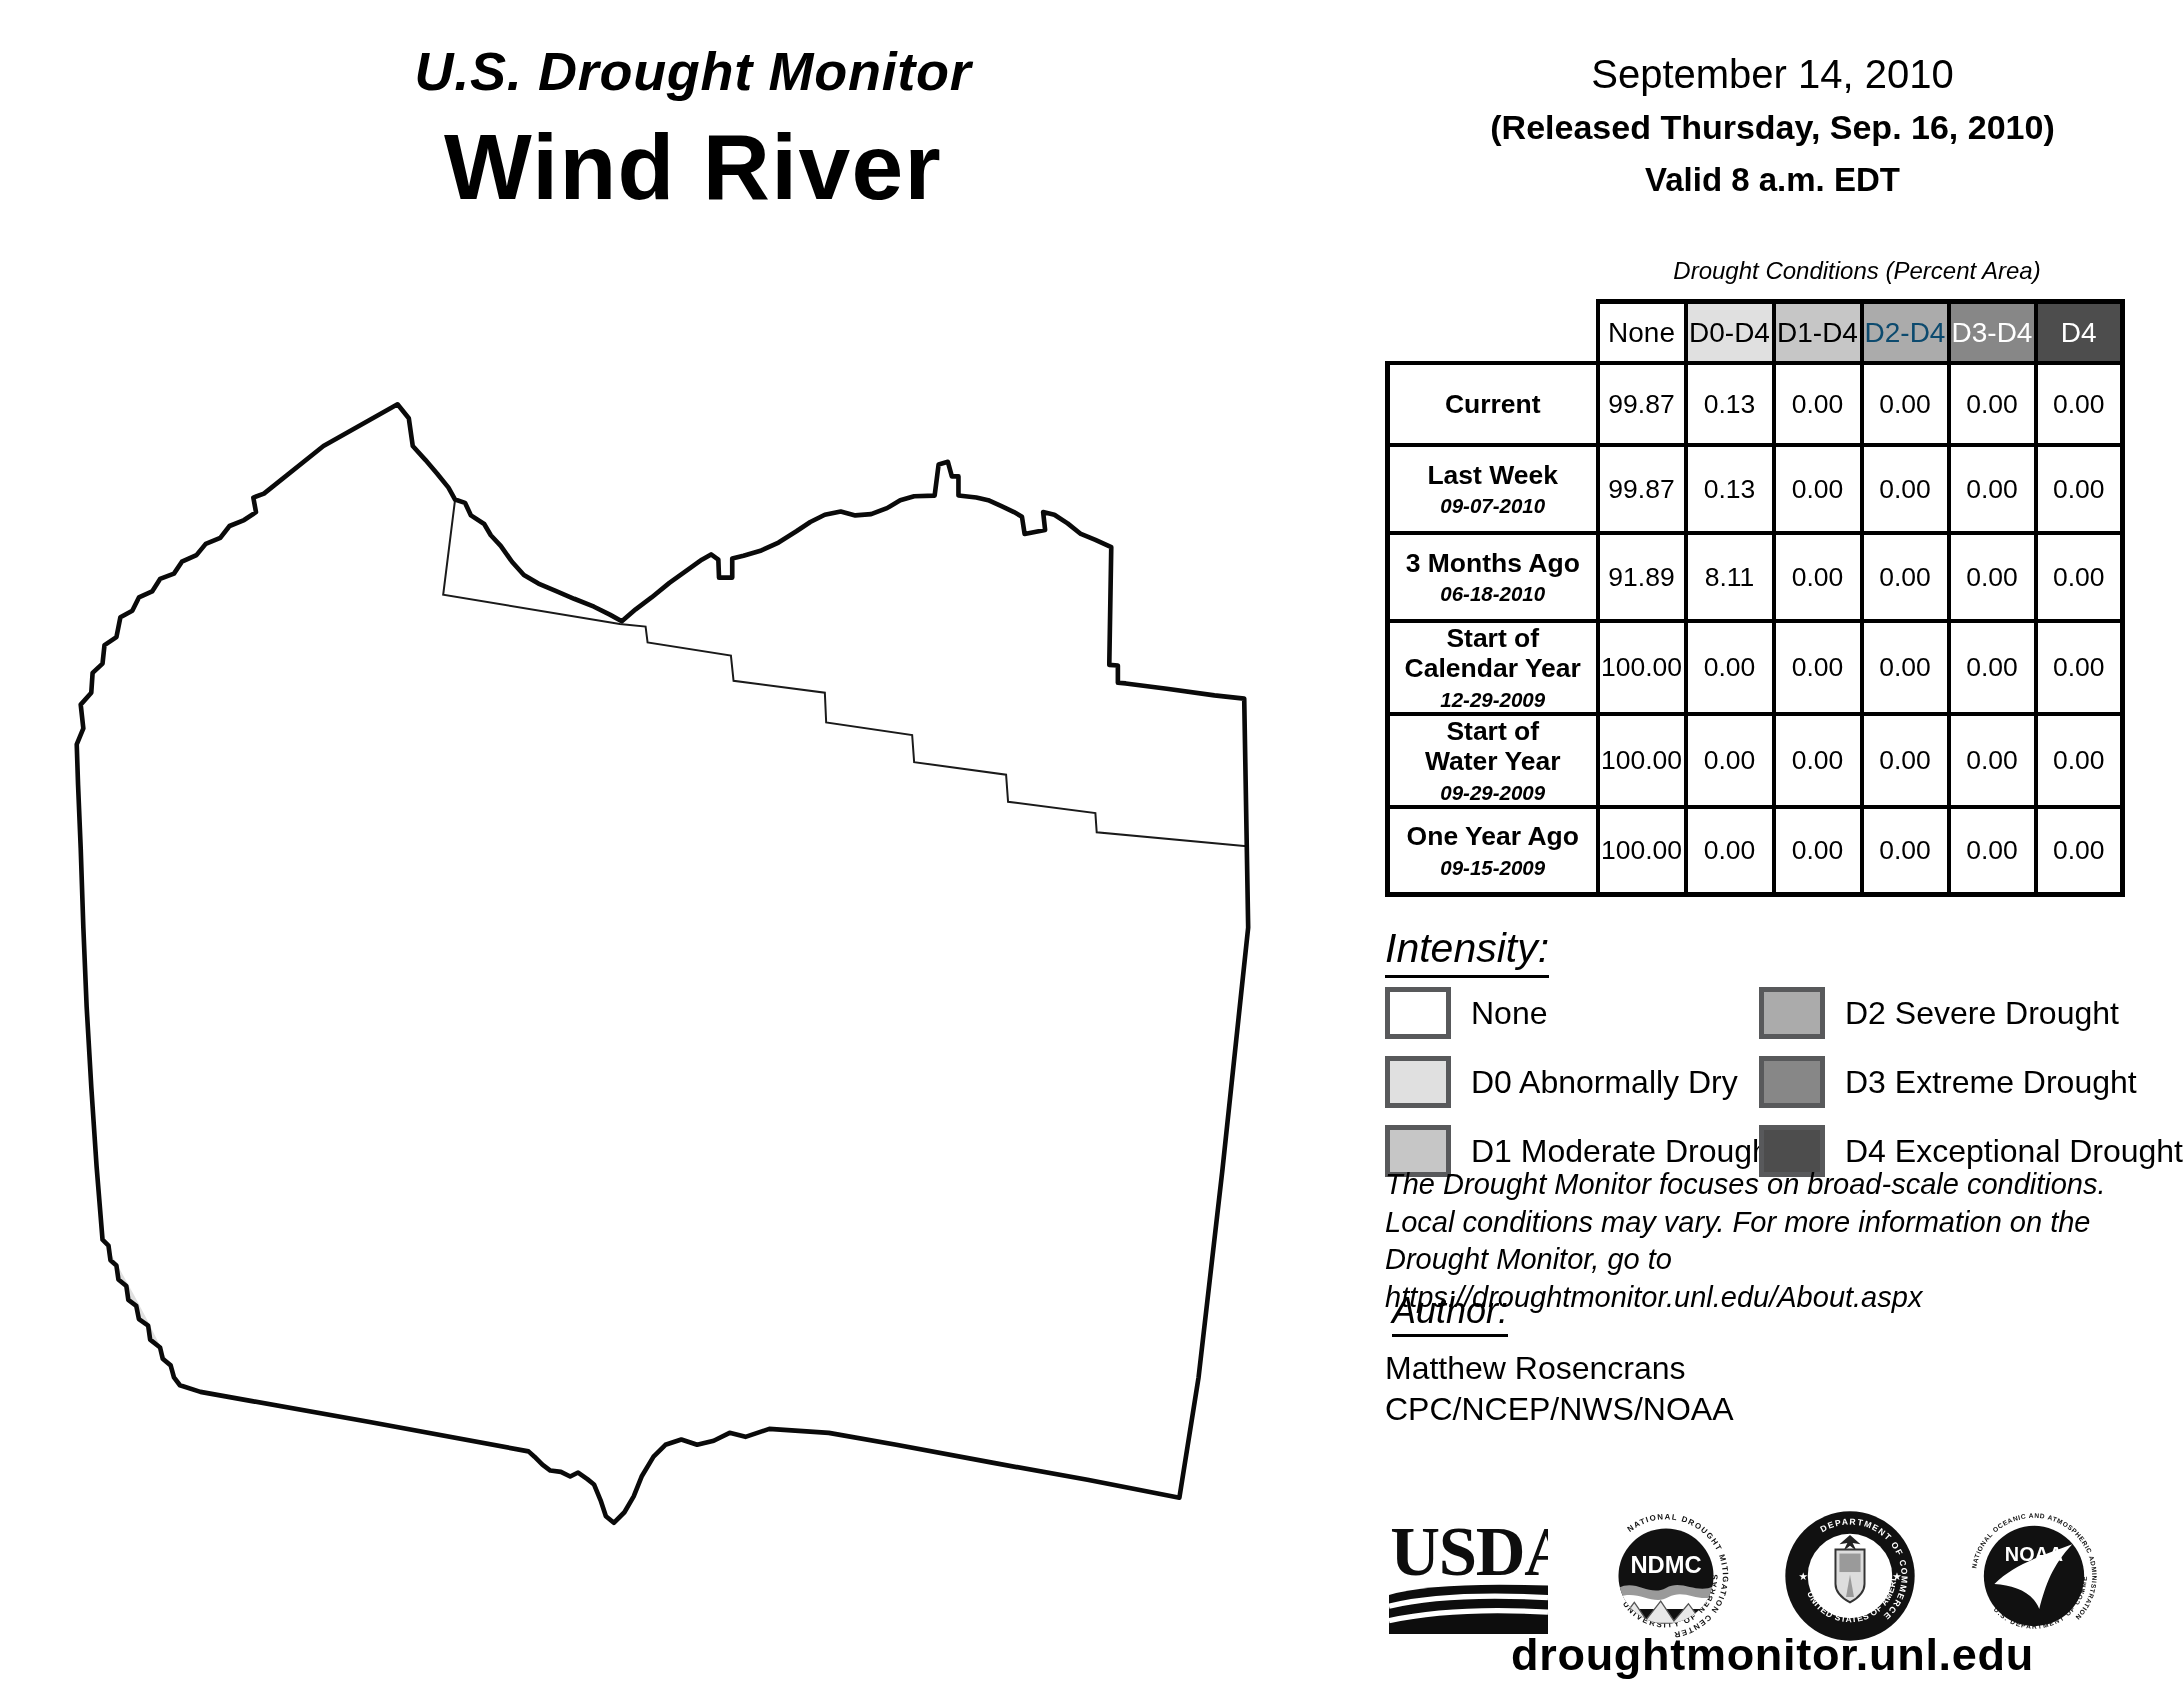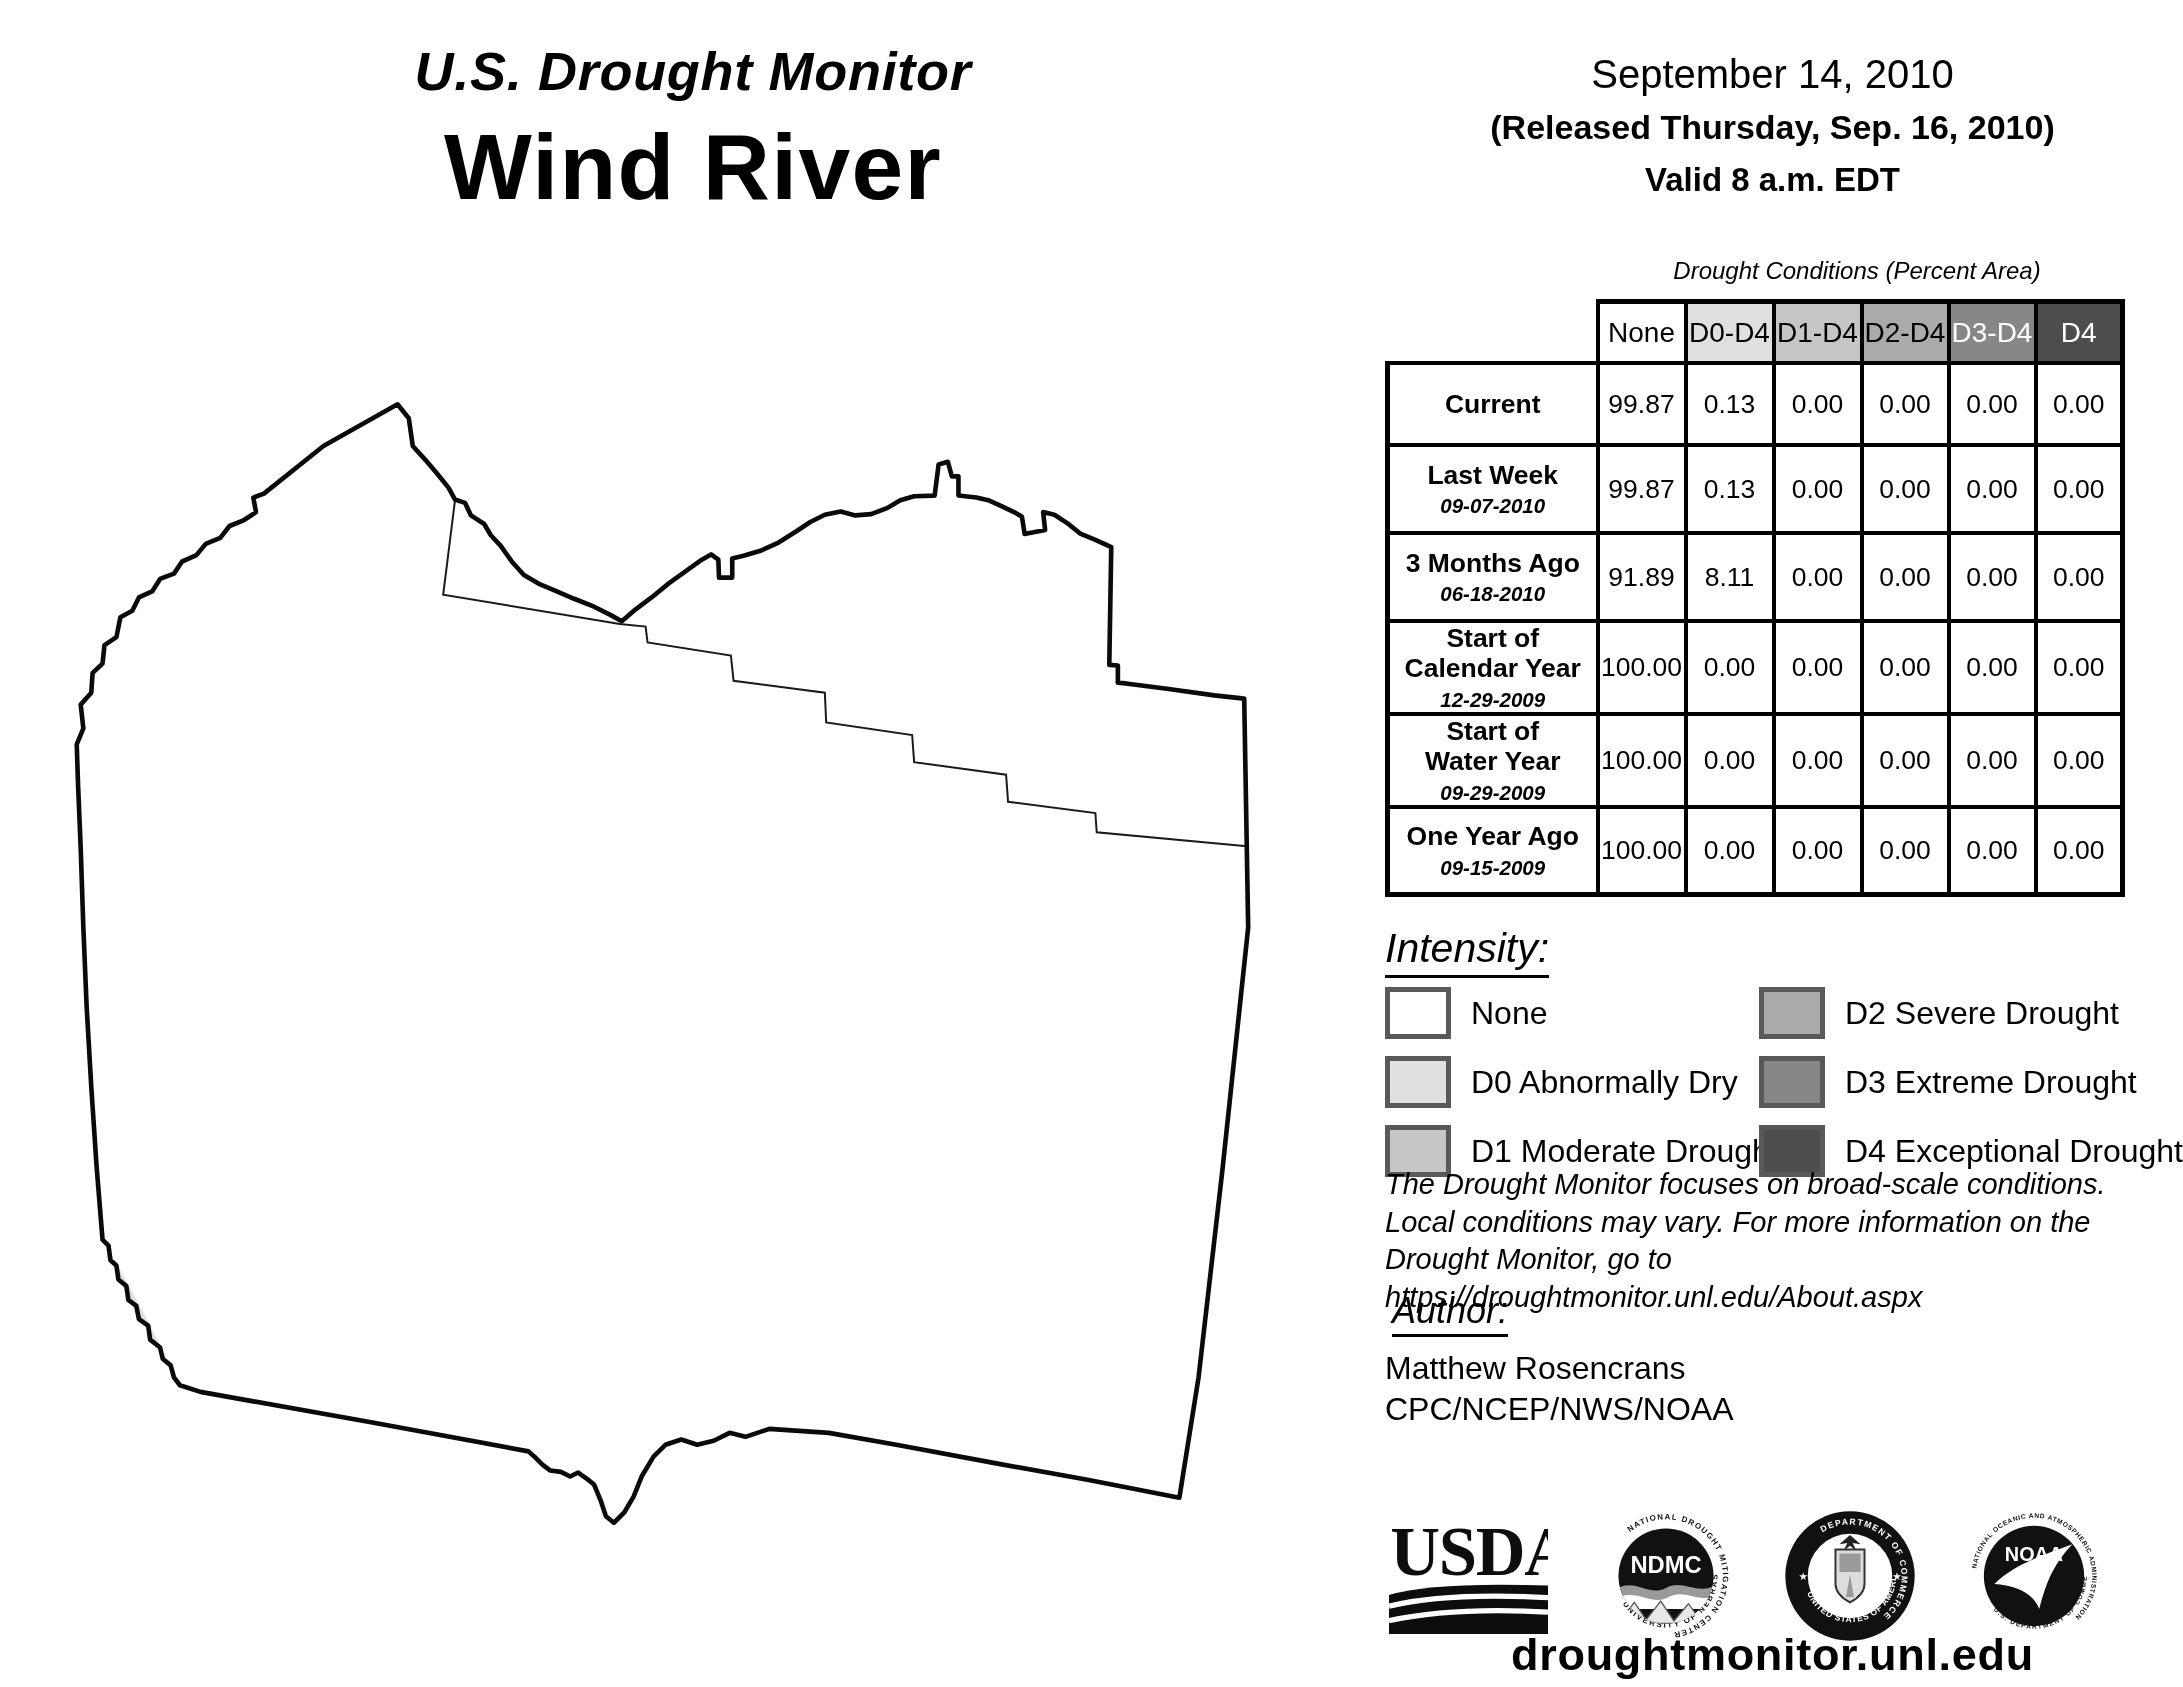--- a/index.html
+++ b/index.html
@@ -99,21 +99,21 @@
         <col style="width:87px">
         <col style="width:87px">
         <col style="width:87px">
     </colgroup>
     <thead>
       <tr id="thead-row">
         <th class="spacer"></th>
       <th style="background: rgb(255, 255, 255); color: rgb(0, 0, 0);">None</th>
           <th style="background: rgb(224, 224, 224); color: rgb(0, 0, 0);">D0-D4</th>
           <th style="background: rgb(198, 198, 198); color: rgb(0, 0, 0); margin-left: 15px;">D1-D4</th>
-          <th style="background: rgb(171, 171, 171); color: #000000;">D2-D4</th>
+          <th style="background: rgb(171, 171, 171); color: #0c4a6e;">D2-D4</th>
           <th style="background: rgb(135, 135, 135); color: rgb(255, 255, 255);">D3-D4</th>
           <th style="background: rgb(77, 77, 77); color: rgb(255, 255, 255);">D4</th>
         </tr>
     </thead>
     <tbody id="tbody-rows">
         <tr>
           <th>
             <div class="row-label">
               <div>Current</div>
             </div>

